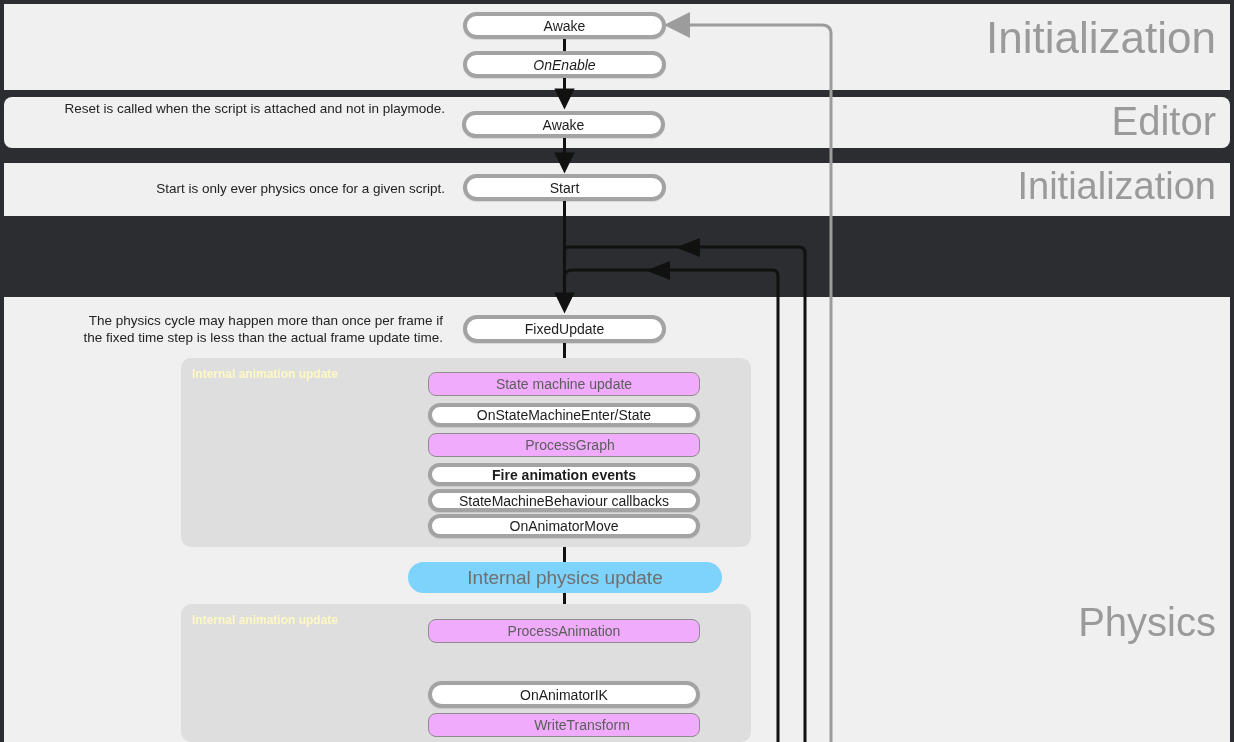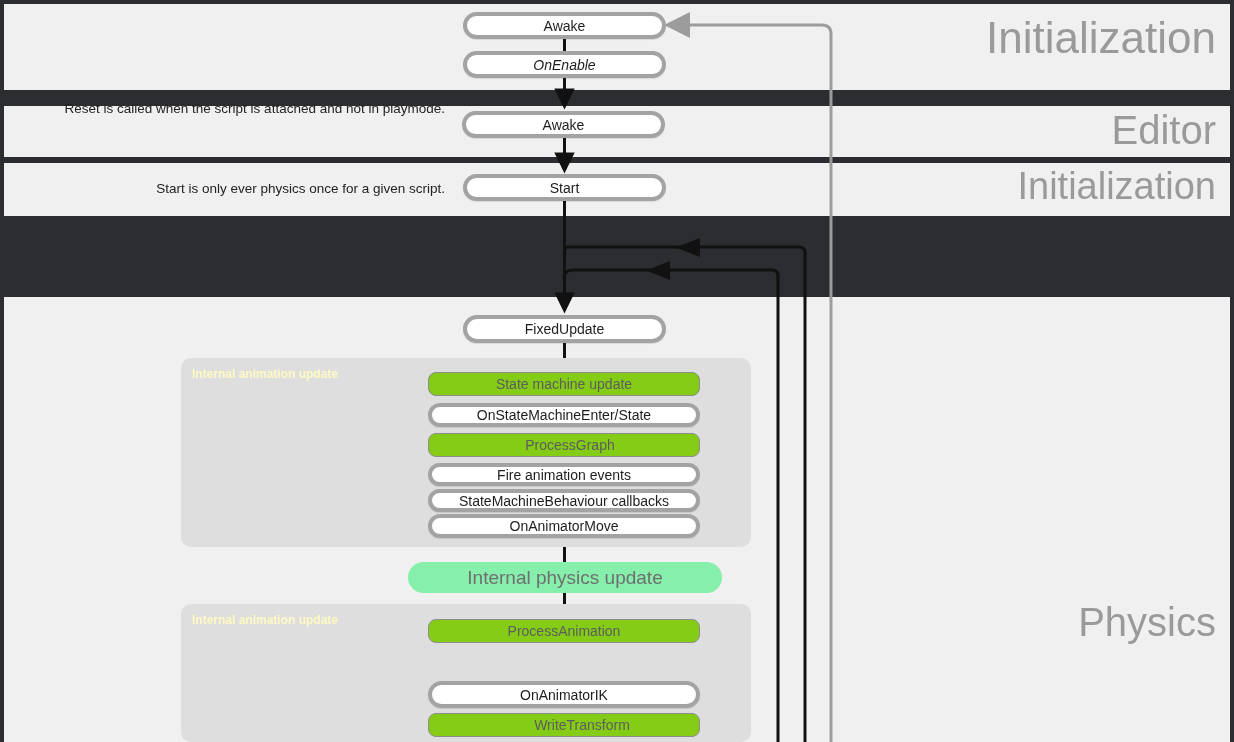--- a/index.html
+++ b/index.html
@@ -31,25 +31,25 @@
     position:absolute;box-sizing:border-box;
     display:flex;align-items:center;justify-content:center;
     text-align:center;
   }
   .node.callback{
     background:#ffffff;border:4px solid #a3a3a3;border-radius:14px;
     color:#1d1d1d;font-size:14px;
     box-shadow:0 1px 1px rgba(0,0,0,.10);
   }
   .node.internal{
-    background:#84cc16;border:1px solid #8d8d8d;border-radius:8px;
+    background:#f0abfc;border:1px solid #8d8d8d;border-radius:8px;
     color:#5d5d5d;font-size:14px;
   }
   .node.pill{
-    background:#86efac;border:none;border-radius:16px;
+    background:#7dd3fc;border:none;border-radius:16px;
     color:#6f6f6f;font-size:19px;
   }
 
   
   .panel{
     position:absolute;background:#dedede;border-radius:10px;box-sizing:border-box;
   }
   .panel-label{
     position:absolute;color:#fef9c3;font-size:12px;font-weight:bold;
     white-space:nowrap;
@@ -58,21 +58,21 @@
 </style>
 </head>
 <body>
 
 <div id="stage">
 
   <div class="lane" style="top:4px;height:86px;">
     <div class="lane-title" style="top:12px;font-size:44px;">Initialization</div>
   </div>
 
-  <div class="lane" style="top:106px;height:51px;">
+  <div class="lane" style="top:97px;height:51px;border-radius:8px;">
     <div class="lane-title" style="top:4px;font-size:40px;">Editor</div>
   </div>
 
   <div class="lane" style="top:163px;height:53px;">
     <div class="lane-title" style="top:4px;font-size:38px;">Initialization</div>
   </div>
 
   <div class="dark-band" style="top:216px;height:81px;"></div>
 
   <div class="lane" style="top:297px;height:445px;">
@@ -144,21 +144,21 @@
   <div class="panel" style="left:181px;top:358px;width:570px;height:189px;">
   </div>
   <div class="panel-label" style="left:192px;top:367px;">Internal animation update</div>
 
   <div class="node internal" style="left:428px;top:372px;width:272px;height:24px;">State machine update</div>
 
   <div class="node callback" style="left:428px;top:403px;width:272px;height:24px;">OnStateMachineEnter/State</div>
 
   <div class="node internal" style="left:428px;top:433px;width:272px;height:24px;padding-left:12px;">ProcessGraph</div>
 
-  <div class="node callback" style="left:428px;top:463px;width:272px;height:23px;">Fire animation events</div>
+  <div class="node callback" style="left:428px;top:463px;width:272px;height:23px;font-weight:bold;">Fire animation events</div>
 
   <div class="node callback" style="left:428px;top:489px;width:272px;height:23px;">StateMachineBehaviour callbacks</div>
 
   <div class="node callback" style="left:428px;top:514px;width:272px;height:24px;">OnAnimatorMove</div>
 
   <div class="node pill" style="left:408px;top:562px;width:314px;height:31px;">Internal physics update</div>
 
   <div class="panel" style="left:181px;top:604px;width:570px;height:138px;">
   </div>
   <div class="panel-label" style="left:192px;top:613px;">Internal animation update</div>
@@ -166,14 +166,16 @@
   <div class="node internal" style="left:428px;top:619px;width:272px;height:24px;">ProcessAnimation</div>
 
   <div class="node callback" style="left:428px;top:681px;width:272px;height:27px;">OnAnimatorIK</div>
 
   <div class="node internal" style="left:428px;top:713px;width:272px;height:24px;padding-left:36px;">WriteTransform</div>
 
   <div class="note" style="left:10px;top:100px;width:435px;">Reset is called when the script is attached and not in playmode.</div>
 
   <div class="note" style="left:10px;top:180px;width:435px;">Start is only ever physics once for a given script.</div>
 
+  <div class="note" style="left:10px;top:312px;width:433px;">The physics cycle may happen more than once per frame if
+the fixed time step is less than the actual frame update time.</div>
 
 </div>
 
 </body></html>

